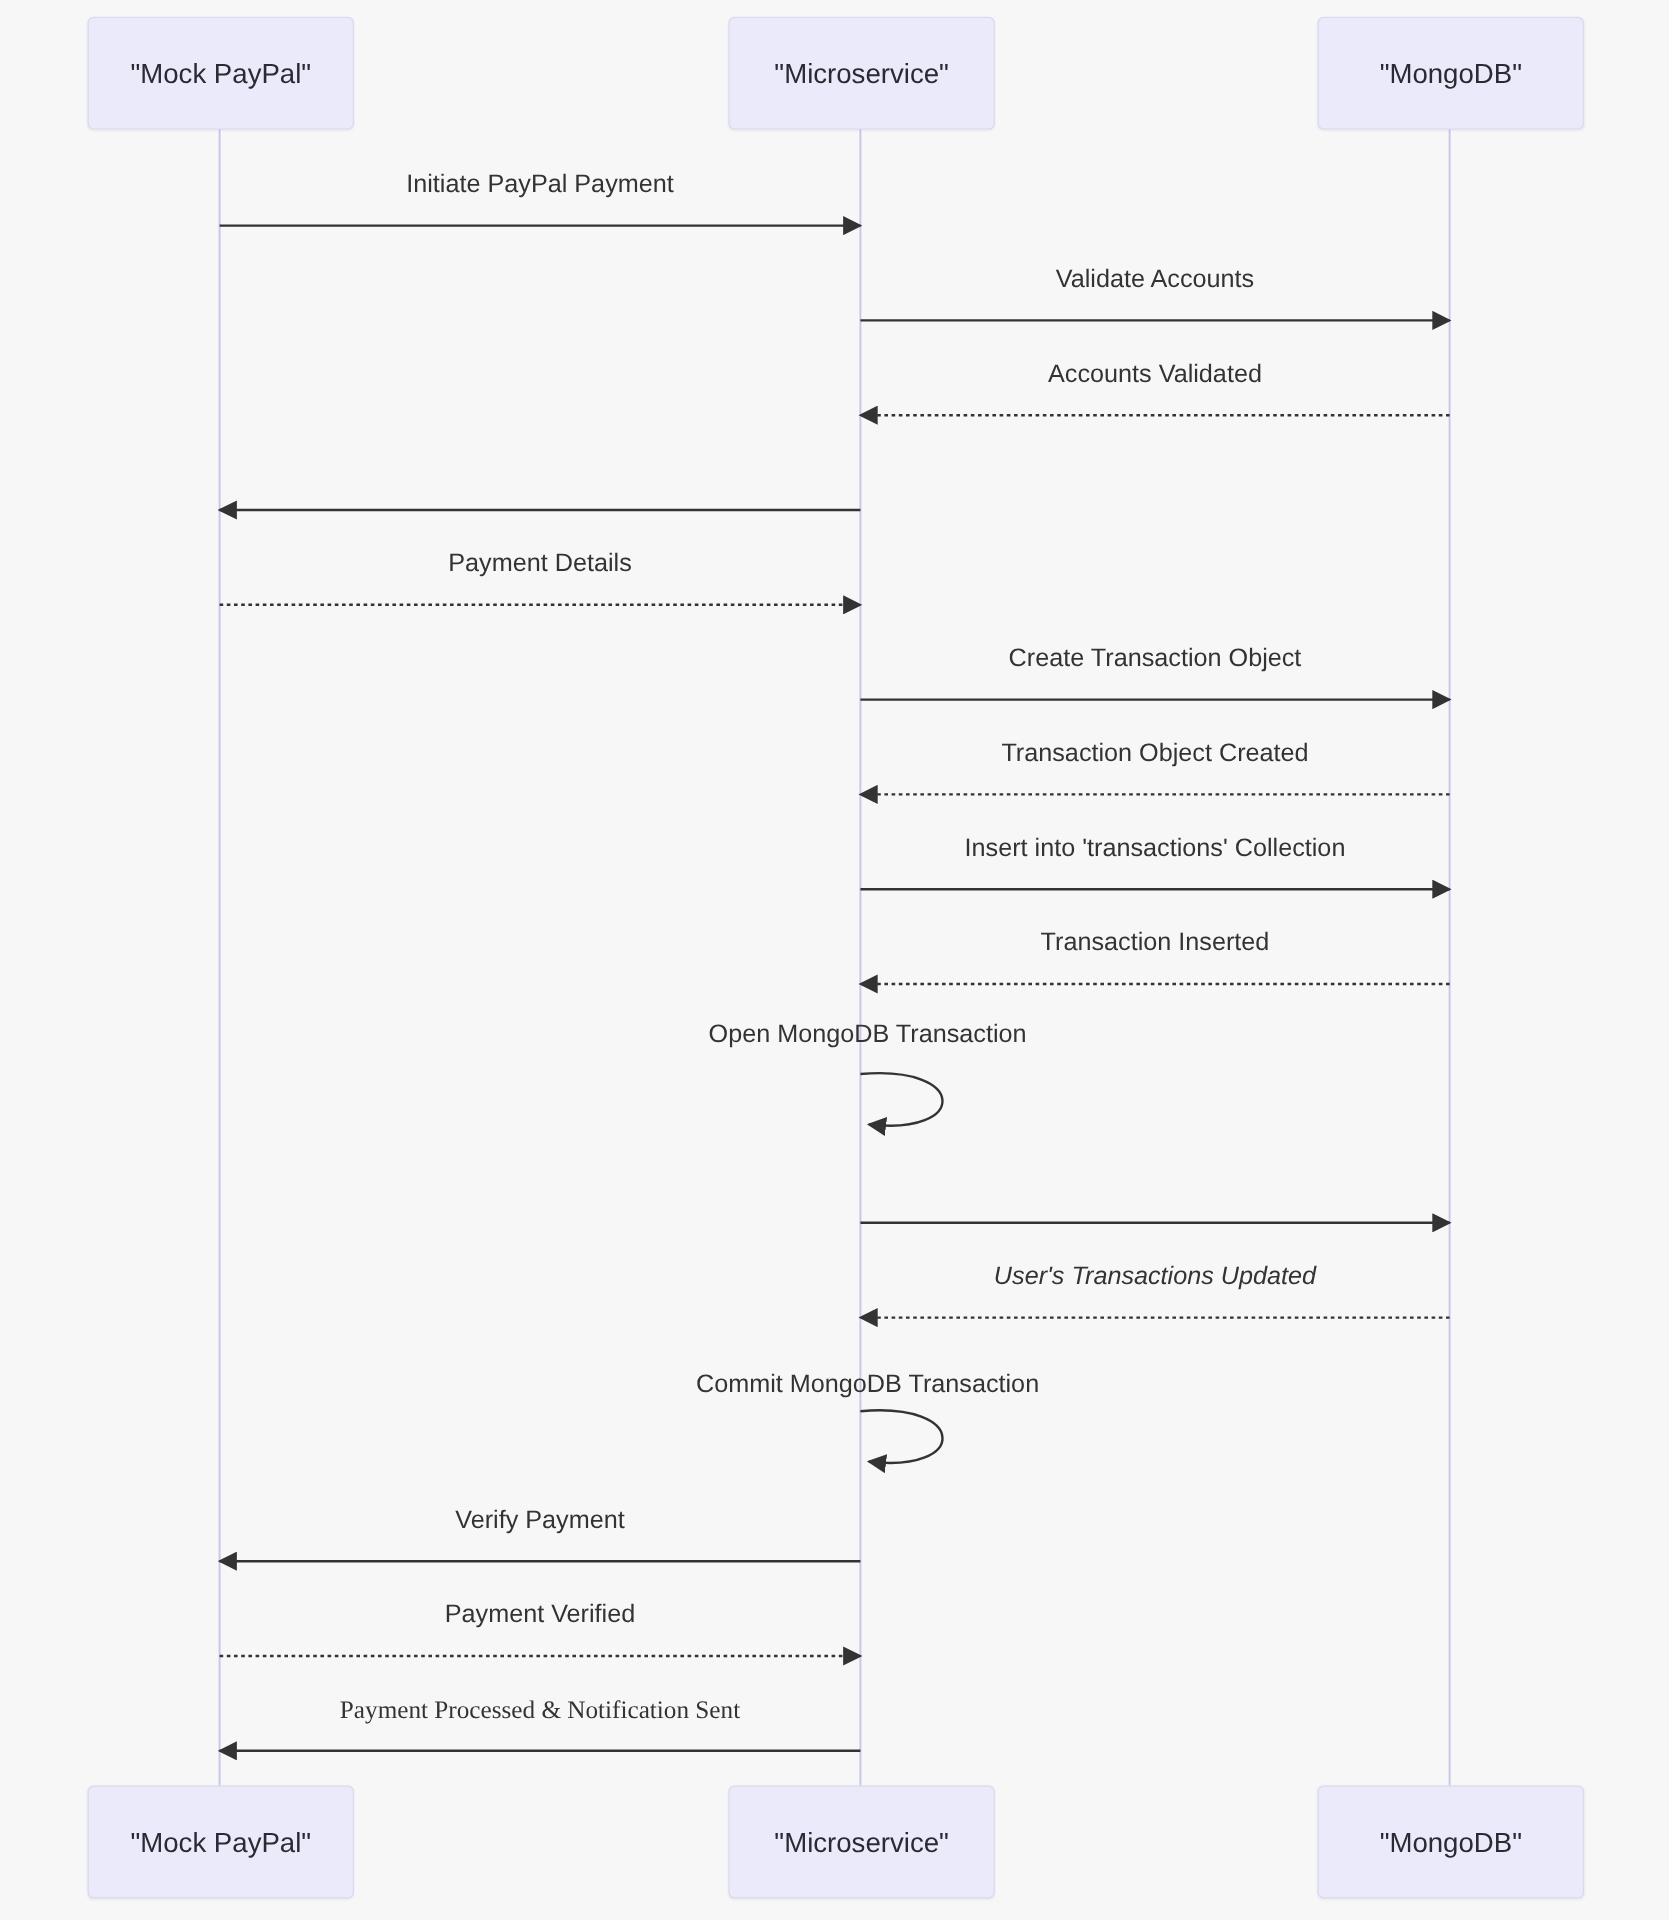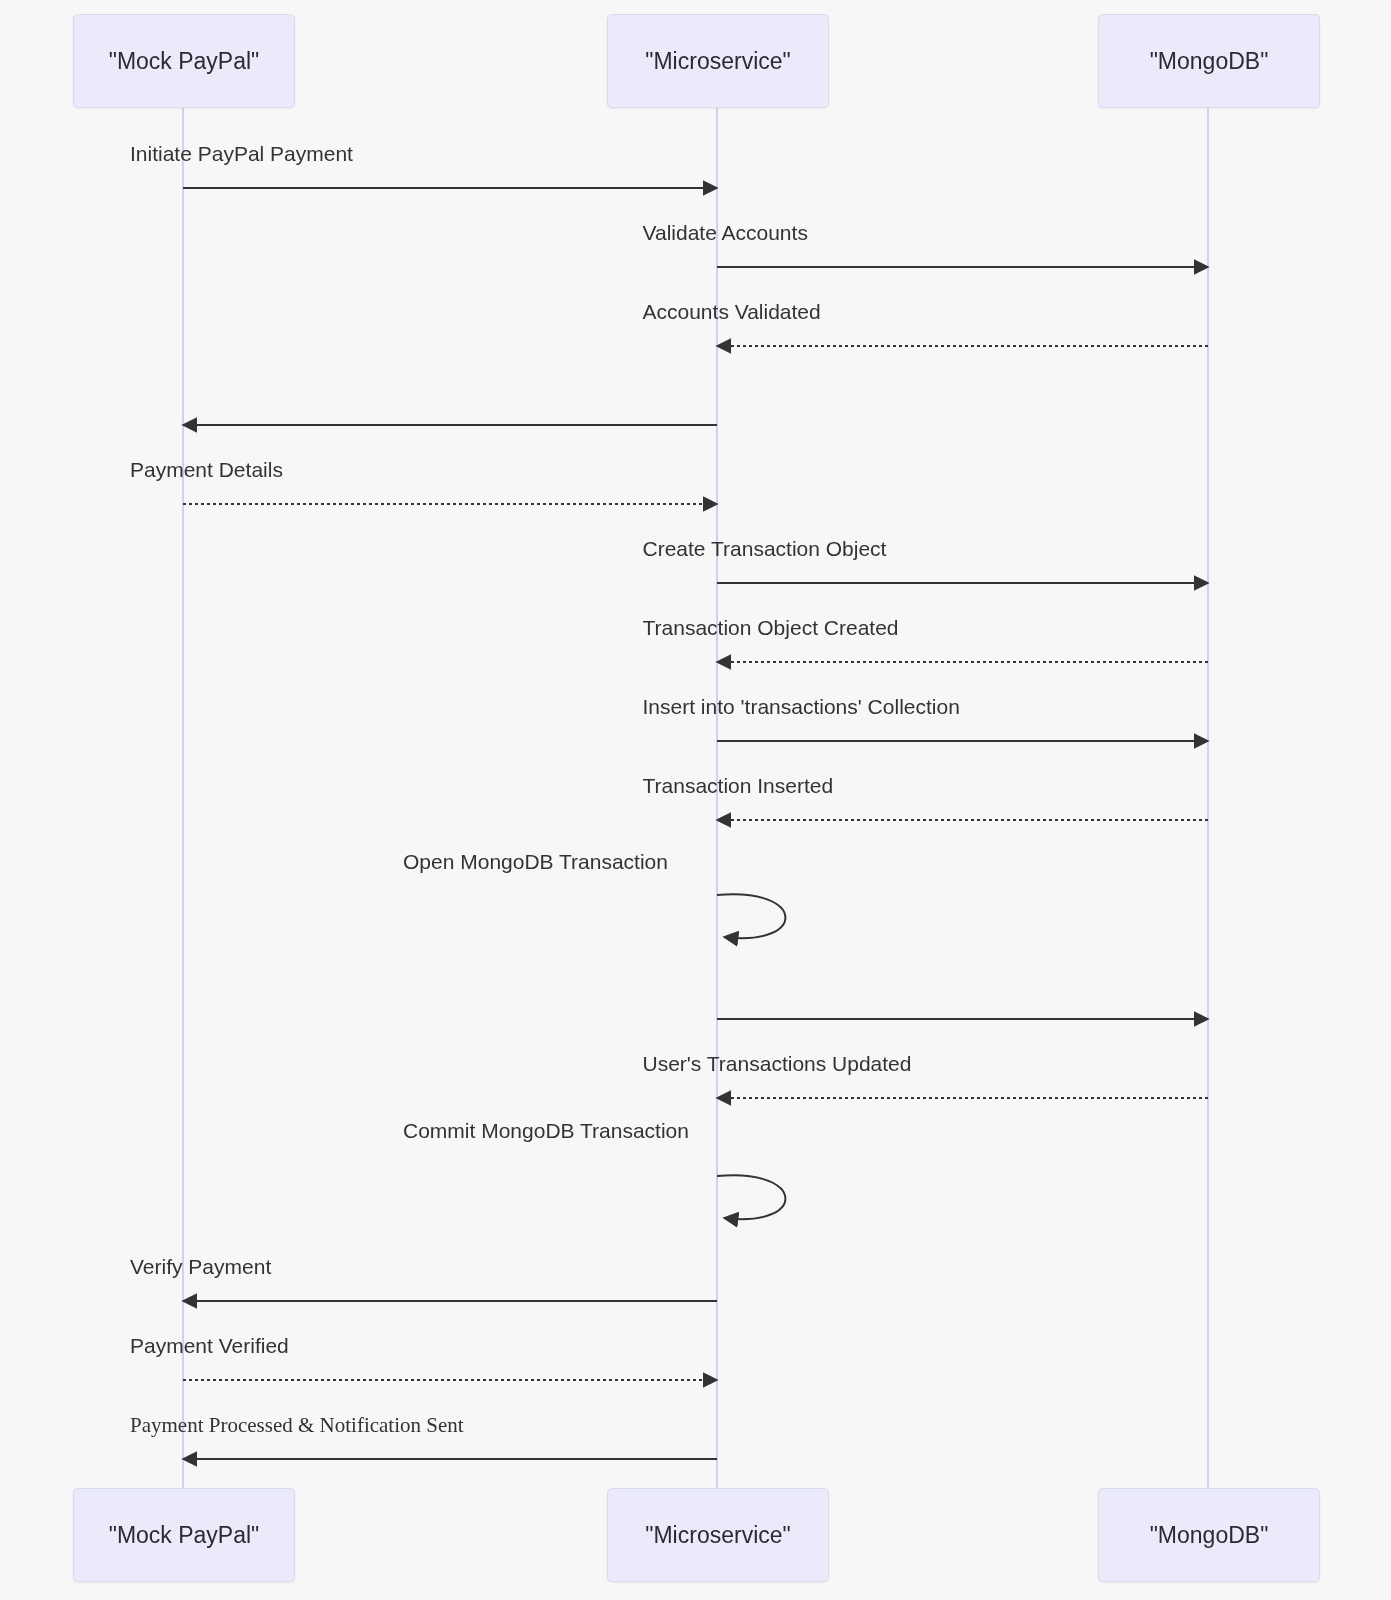--- a/index.html
+++ b/index.html
@@ -9,21 +9,21 @@
   }
   .diagram-svg{position:absolute;left:0;top:0;width:1391px;height:1600px;}
   .actor-box{
     position:absolute;width:220px;height:92px;
     background:#eaeafa;border:1px solid #d9d9ef;border-radius:5px;
     box-shadow:0 1px 2px rgba(80,80,120,0.08);
     display:flex;align-items:center;justify-content:center;
     font-size:23px;color:#2a2a33;white-space:nowrap;
   }
   .msg-label{
-    position:absolute;width:640px;text-align:left;
+    position:absolute;width:640px;text-align:center;
     font-size:21px;color:#333333;white-space:nowrap;line-height:28px;
   }
   .msg-line{stroke:#333333;stroke-width:2;fill:none;}
   .msg-line.dashed{stroke-dasharray:3 3;}
   .lifeline{stroke:#c7c7ea;stroke-width:1.6;}
 </style>
 </head>
 <body>
 
 <div class="canvas">
@@ -77,18 +77,18 @@
 
 <div class="msg-label" style="left: 130px; top: 140px;">Initiate PayPal Payment</div>
     <div class="msg-label" style="left: 642.5px; top: 219px;">Validate Accounts</div>
     <div class="msg-label" style="left: 642.5px; top: 298px;">Accounts Validated</div>
     <div class="msg-label" style="left: 130px; top: 456px;">Payment Details</div>
     <div class="msg-label" style="left: 642.5px; top: 535px;">Create Transaction Object</div>
     <div class="msg-label" style="left: 642.5px; top: 614px;">Transaction Object Created</div>
     <div class="msg-label" style="left: 642.5px; top: 693px;">Insert into 'transactions' Collection</div>
     <div class="msg-label" style="left: 642.5px; top: 772px;">Transaction Inserted</div>
     <div class="msg-label" style="left: 403px; top: 848px;">Open MongoDB Transaction</div>
-    <div class="msg-label" style="left: 642.5px; top: 1050px;">User's Transactions Updated</div>
-    <div class="msg-label" style="left: 403px; top: 1117px;">Commit MongoDB Transaction</div>
+    <div class="msg-label" style="left: 642.5px; top: 1050px; font-style: italic;">User's Transactions Updated</div>
+    <div class="msg-label" style="left: 403px; top: 1140px;">Commit MongoDB Transaction</div>
     <div class="msg-label" style="left: 130px; top: 1253px;">Verify Payment</div>
     <div class="msg-label" style="left: 130px; top: 1332px;">Payment Verified</div>
     <div class="msg-label" style="left: 130px; top: 1411px; font-family: Liberation Serif, serif;">Payment Processed &amp; Notification Sent</div>
   </div>
 
 </body></html>

